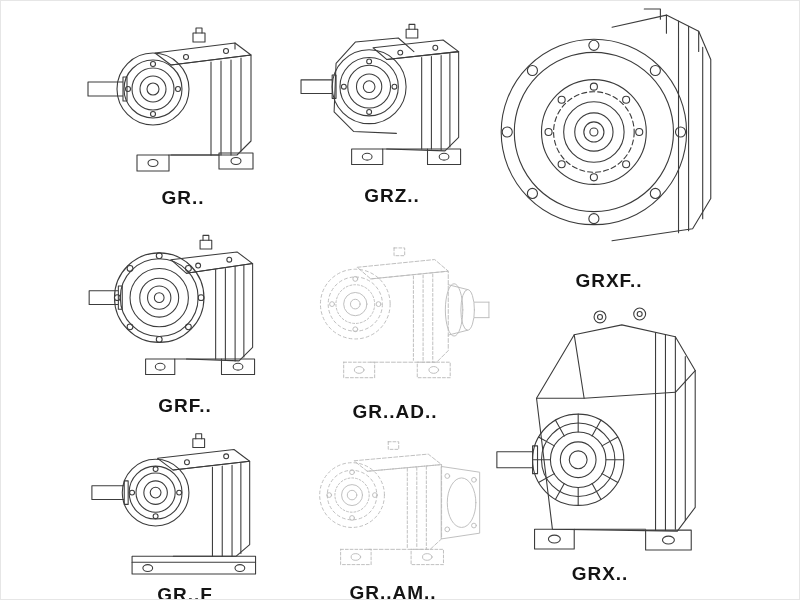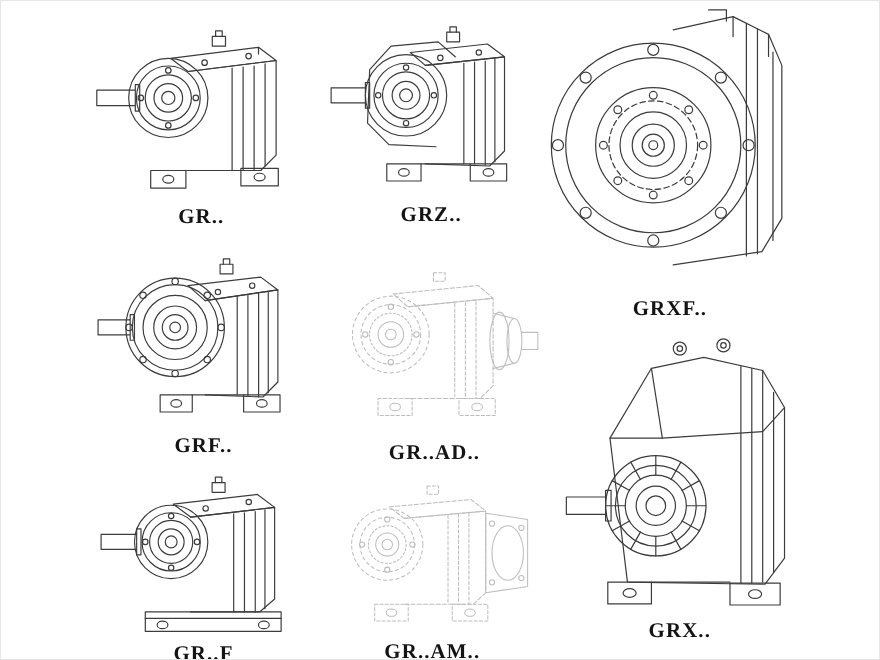--- a/index.html
+++ b/index.html
@@ -5,21 +5,21 @@
   * { margin:0; padding:0; box-sizing:border-box; }
   html,body { width:800px; height:600px; background:#ffffff; }
   body { font-family:"Liberation Serif", serif; }
   .canvas {
     position:relative; width:800px; height:600px;
     background:#ffffff; overflow:hidden; border:1px solid #e6e6e6;
   }
   .cell { position:absolute; display:flex; flex-direction:column; align-items:center; }
   .cell svg { display:block; }
   .label {
-    font-family:Liberation Serif, serif;
+    font-family:Liberation Sans, sans-serif;
     font-weight:700; font-size:19px; color:#141414;
     letter-spacing:1px; margin-top:2px; text-align:center; white-space:nowrap;
   }
   .solid-art  { stroke:#3c3c3c; }
   .ghost-art  { stroke:#bdbdbd; }
 </style>
 </head>
 <body>
 
 <div class="canvas">
@@ -297,21 +297,21 @@
           <path d="M50 143 H82 V159 H50 Z" stroke-dasharray="3 2"></path>
           <ellipse cx="66" cy="151" rx="5" ry="3.5"></ellipse>
           <path d="M124 143 H158 V159 H124 Z" stroke-dasharray="3 2"></path>
           <ellipse cx="141" cy="151" rx="5" ry="3.5"></ellipse>
         </g>
       </g>
     </svg>
     <figcaption class="label">GR..AM..</figcaption>
   </figure>
 
-  <figure class="cell" style="left:498px; top:300px; width:238px;">
+  <figure class="cell" style="left:480px; top:300px; width:238px;">
     <svg viewBox="0 0 240 262" width="238" height="260">
       <g class="solid-art" fill="none" stroke-width="1.1" stroke-linejoin="round" stroke-linecap="round">
         <g>
           <circle cx="120" cy="16" r="6"></circle>
             <circle cx="120" cy="16" r="2.5"></circle>
           <circle cx="160" cy="13" r="6"></circle>
             <circle cx="160" cy="13" r="2.5"></circle>
         </g>
         <g>
           <path d="M56 98 L94 34 L142 24 L196 36 L216 70 L216 208 L198 232 L72 230 Z"></path>

